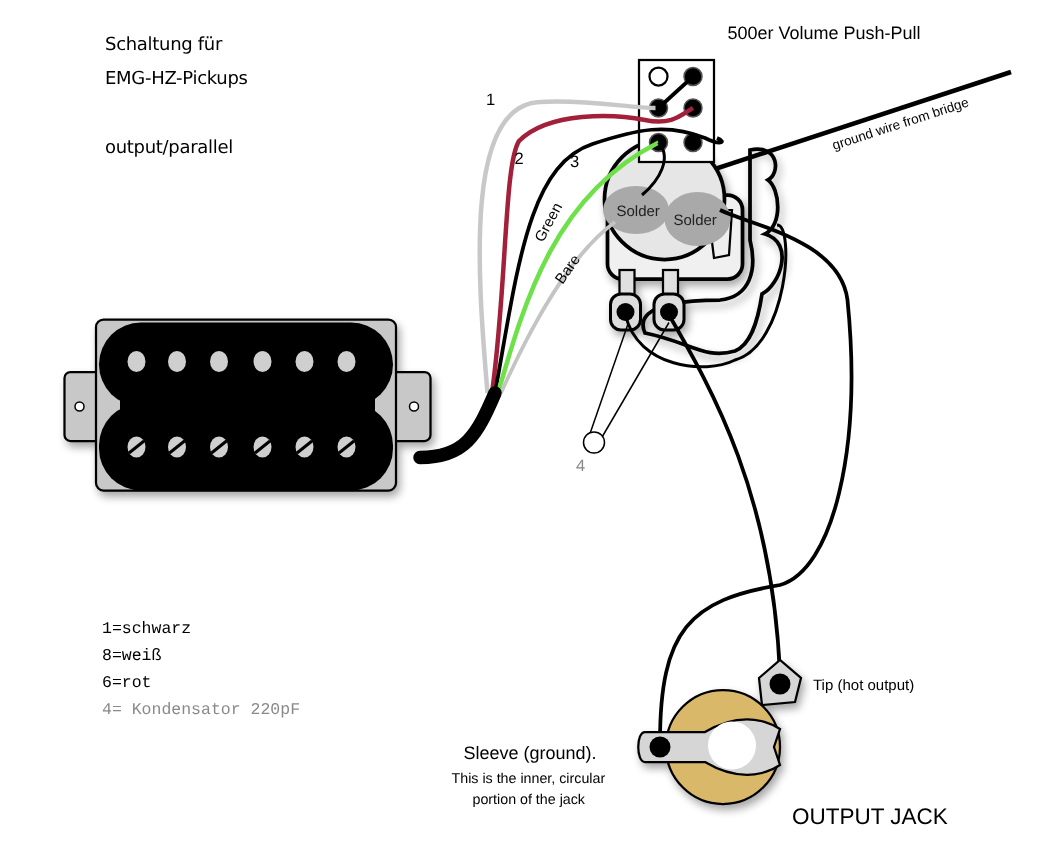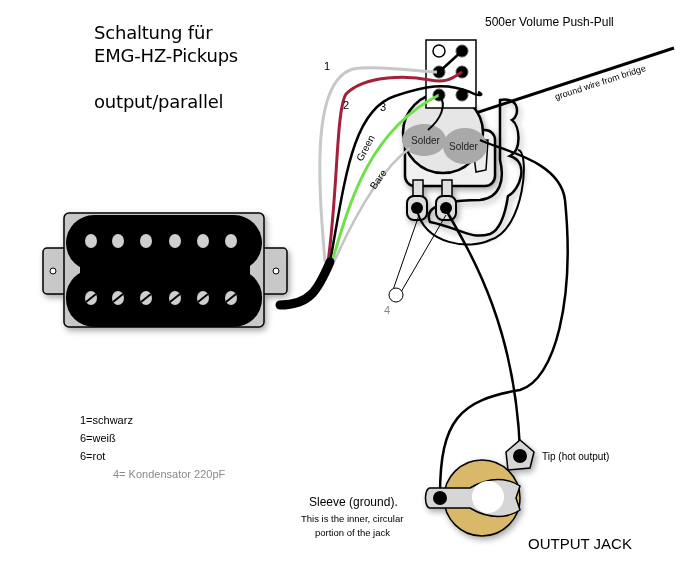--- a/index.html
+++ b/index.html
@@ -1,33 +1,33 @@
 <!DOCTYPE html>
 <html><head>
 <meta charset="utf-8">
 <style>
   html, body { margin:0; padding:0; background:#ffffff; }
   #stage { position:relative; width:699px; height:574px; overflow:hidden; background:#fff; }
   svg { position:absolute; left:0; top:0; }
-  .title-line { position:absolute; left:94px; font-family:"DejaVu Sans", sans-serif; font-size:18px; color:#000; letter-spacing:-0.2px; }
-  .legend-line { position:absolute; left:80px; font-family:Liberation Sans, sans-serif; font-size:11px; color:#000; }
-  .legend-line.gray { color:#8a8a8a;margin-left:33px; }
+  .title-line { position:absolute; left:70px; font-family:"DejaVu Sans", sans-serif; font-size:12px; color:#000; letter-spacing:-0.2px; }
+  .legend-line { position:absolute; left:68px; font-family:Liberation Mono, monospace; font-size:11px; color:#000; }
+  .legend-line.gray { color:#8a8a8a; }
   .lbl { font-family:"Liberation Sans", sans-serif; }
 </style>
 </head>
 <body>
 
 <div id="stage">
 
   <div class="title-line" style="top:22px">Schaltung für</div>
   <div class="title-line" style="top:45px">EMG-HZ-Pickups</div>
   <div class="title-line" style="top:91px">output/parallel</div>
 
   <div class="legend-line" style="top:414px">1=schwarz</div>
-  <div class="legend-line" style="top:432px">6=weiß</div>
+  <div class="legend-line" style="top:432px">8=weiß</div>
   <div class="legend-line" style="top:450px">6=rot</div>
   <div class="legend-line gray" style="top:468px">4= Kondensator 220pF</div>
 
   <svg width="699" height="574" viewBox="0 0 699 574">
     <defs>
       <filter id="shadow" x="-20%" y="-20%" width="140%" height="140%">
         <feGaussianBlur in="SourceAlpha" stdDeviation="3"></feGaussianBlur>
         <feOffset dx="2" dy="3"></feOffset>
         <feComponentTransfer>
             <feFuncA type="linear" slope="0.35"></feFuncA>

